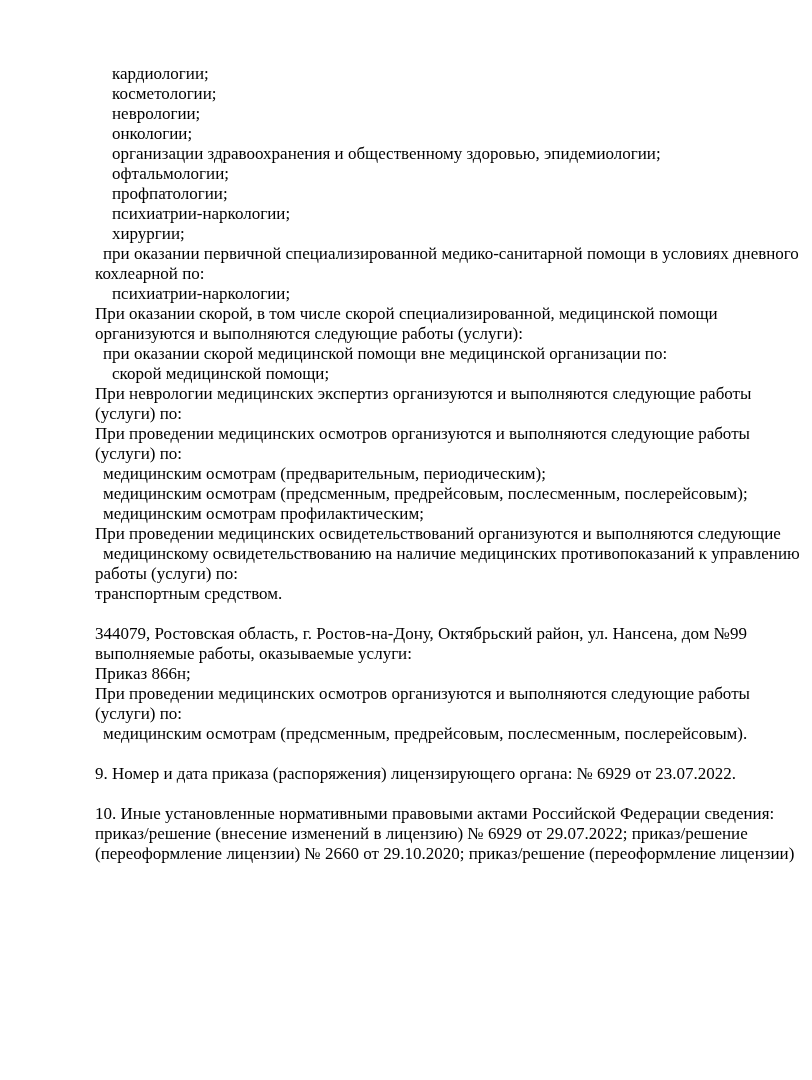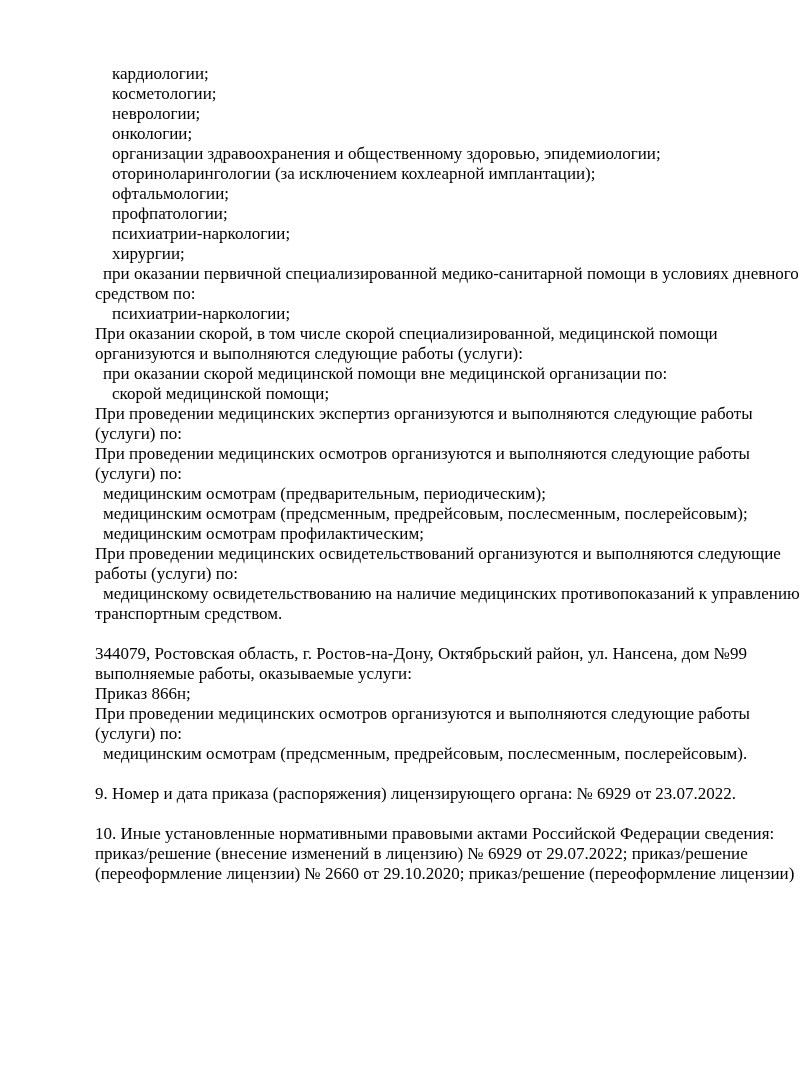--- a/index.html
+++ b/index.html
@@ -35,42 +35,41 @@
 </style>
 </head>
 <body>
 
 <div class="document-page">
     <div class="line ind-2">кардиологии;</div>
     <div class="line ind-2">косметологии;</div>
     <div class="line ind-2">неврологии;</div>
     <div class="line ind-2">онкологии;</div>
     <div class="line ind-2">организации здравоохранения и общественному здоровью, эпидемиологии;</div>
-    <div class="line ind-2">оториноларингологии (за исключением кохлеарной имплантации);</div>
     <div class="line ind-2">офтальмологии;</div>
     <div class="line ind-2">профпатологии;</div>
     <div class="line ind-2">психиатрии-наркологии;</div>
     <div class="line ind-2">хирургии;</div>
     <div class="line ind-1">при оказании первичной специализированной медико-санитарной помощи в условиях дневного</div>
-    <div class="line ind-0">средством по:</div>
+    <div class="line ind-0">кохлеарной по:</div>
     <div class="line ind-2">психиатрии-наркологии;</div>
     <div class="line ind-0">При оказании скорой, в том числе скорой специализированной, медицинской помощи</div>
     <div class="line ind-0">организуются и выполняются следующие работы (услуги):</div>
     <div class="line ind-1">при оказании скорой медицинской помощи вне медицинской организации по:</div>
     <div class="line ind-2">скорой медицинской помощи;</div>
-    <div class="line ind-0">При проведении медицинских экспертиз организуются и выполняются следующие работы</div>
+    <div class="line ind-0">При неврологии медицинских экспертиз организуются и выполняются следующие работы</div>
     <div class="line ind-0">(услуги) по:</div>
     <div class="line ind-0">При проведении медицинских осмотров организуются и выполняются следующие работы</div>
     <div class="line ind-0">(услуги) по:</div>
     <div class="line ind-1">медицинским осмотрам (предварительным, периодическим);</div>
     <div class="line ind-1">медицинским осмотрам (предсменным, предрейсовым, послесменным, послерейсовым);</div>
     <div class="line ind-1">медицинским осмотрам профилактическим;</div>
     <div class="line ind-0">При проведении медицинских освидетельствований организуются и выполняются следующие</div>
+    <div class="line ind-1">медицинскому освидетельствованию на наличие медицинских противопоказаний к управлению</div>
     <div class="line ind-0">работы (услуги) по:</div>
-    <div class="line ind-1">медицинскому освидетельствованию на наличие медицинских противопоказаний к управлению</div>
     <div class="line ind-0">транспортным средством.</div>
     <div class="line ind-0 blank"></div>
     <div class="line ind-0">344079, Ростовская область, г. Ростов-на-Дону, Октябрьский район, ул. Нансена, дом №99</div>
     <div class="line ind-0">выполняемые работы, оказываемые услуги:</div>
     <div class="line ind-0">Приказ 866н;</div>
     <div class="line ind-0">При проведении медицинских осмотров организуются и выполняются следующие работы</div>
     <div class="line ind-0">(услуги) по:</div>
     <div class="line ind-1">медицинским осмотрам (предсменным, предрейсовым, послесменным, послерейсовым).</div>
     <div class="line ind-0 blank"></div>
     <div class="line ind-0">9. Номер и дата приказа (распоряжения) лицензирующего органа: № 6929 от 23.07.2022.</div>

